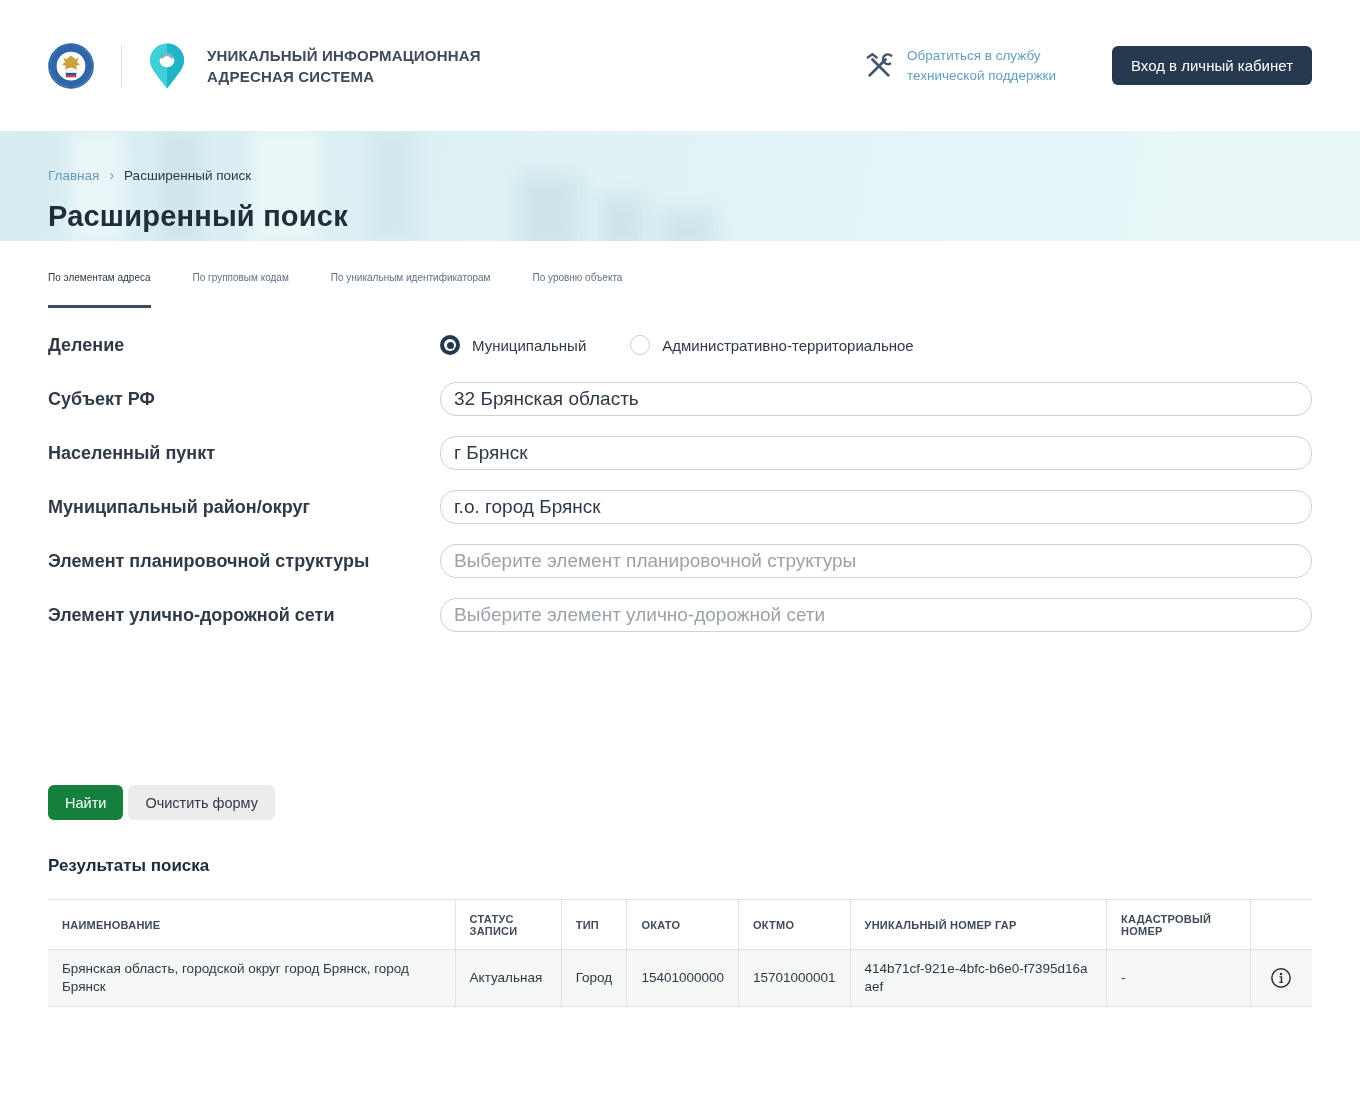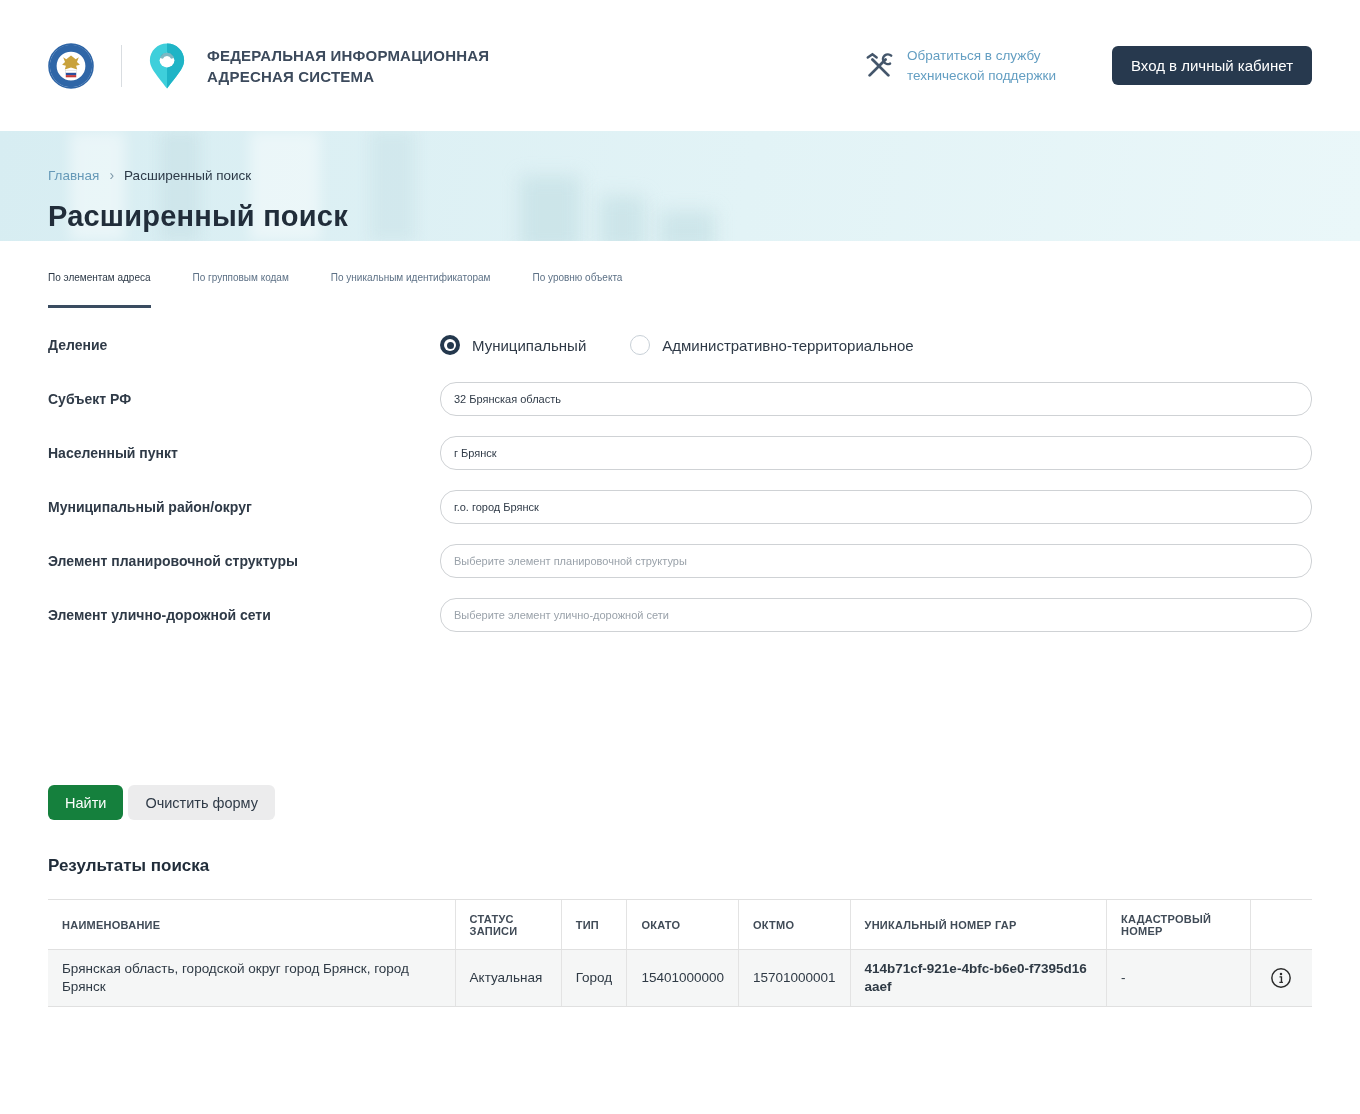--- a/index.html
+++ b/index.html
@@ -35,30 +35,30 @@
   .page-title { margin-top:17px; font-size:29px; font-weight:bold; color:#212d3a; letter-spacing:.2px; }
 
   
   .content { padding:0 48px; }
   .tabs { display:flex; gap:42px; margin-top:31px; }
   .tab { font-size:10px; color:#5d7186; padding-bottom:22px; cursor:pointer; border-bottom:3px solid transparent; }
   .tab.active { color:#2c3947; font-weight:normal; border-bottom-color:#3a4c60; }
 
   .form { margin-top:14px; }
   .form-row { display:flex; align-items:center; margin-top:20px; }
-  .form-label { width:392px; flex:0 0 auto; font-size:14px; font-weight:bold; color:#2f3a47; padding-right:24px; }
+  .form-label { width:392px; flex:0 0 auto; font-size:18px; font-weight:bold; color:#2f3a47; padding-right:24px; }
   .radio-group { display:flex; align-items:center; gap:44px; height:34px; }
   .radio-option { display:flex; align-items:center; gap:12px; cursor:pointer; }
   .radio-option .option-label { font-size:15px; color:#2f3a47; }
   .radio { width:20px; height:20px; border-radius:50%; position:relative; flex:0 0 auto; }
   .radio.selected { background:#24384d; }
   .radio.selected::before { content:""; position:absolute; left:4px; top:4px; width:12px; height:12px; border-radius:50%; background:#fff; }
   .radio.selected::after { content:""; position:absolute; left:6.5px; top:6.5px; width:7px; height:7px; border-radius:50%; background:#24384d; }
   .radio.unselected { background:#fff; border:1.5px solid #c8d0d7; }
-  .text-input { flex:1 1 auto; height:34px; border:1px solid #cfd2d5; border-radius:16px; font-family:inherit; font-size:11px; color:#2f3a47; padding:16px 13px; background:#fff; outline:none; }
+  .text-input { flex:1 1 auto; height:34px; border:1px solid #cfd2d5; border-radius:16px; font-family:inherit; font-size:19px; color:#2f3a47; padding:16px 13px; background:#fff; outline:none; }
   .text-input::placeholder { color:#9aa2aa; }
 
   .actions { display:flex; gap:5px; margin-top:153px; }
   .btn { font-family:inherit; font-size:14.5px; border:none; border-radius:6px; height:35px; padding:0 17px; cursor:pointer; }
   .btn-primary { background:#15803d; color:#fff; }
   .btn-secondary { background:#ececed; color:#2f3a47; }
 
   .results-title { margin-top:36px; font-size:17px; font-weight:bold; color:#212d3a; }
 
   
@@ -67,21 +67,21 @@
   .results-table col.c-status { width:8.4%; }
   .results-table col.c-type { width:5.2%; }
   .results-table col.c-okato { width:8.5%; }
   .results-table col.c-oktmo { width:8.5%; }
   .results-table col.c-gar { width:20.5%; }
   .results-table col.c-cad { width:11.4%; }
   .results-table col.c-info { width:4.9%; }
   .results-table th { border-top:1px solid #e0e0e0; border-bottom:1px solid #e0e0e0; font-size:11px; font-weight:bold; color:#404b57; text-align:left; padding:10px 14px; height:50px; vertical-align:middle; letter-spacing:.25px; }
   .results-table th + th, .results-table td + td { border-left:1px solid #e3e3e3; }
   .results-table td { background:#f5f6f6; border-bottom:1px solid #e0e0e0; font-size:13.5px; color:#2f3a45; padding:10px 14px; height:56px; vertical-align:middle; line-height:1.35; }
-  .results-table td.gar-cell { word-break:break-all;font-weight:bold; }
+  .results-table td.gar-cell { word-break:break-all; }
   .info-cell { text-align:center; }
   .info-icon { width:22px; height:22px; display:inline-block; vertical-align:middle; cursor:pointer; }
 </style>
 </head>
 <body>
 
 <div class="page">
 
   <header class="header">
     <div class="header-left">
@@ -94,21 +94,21 @@
         <rect x="17" y="30.7" width="10" height="2.1" fill="#c23a3a"></rect>
       </svg>
       <div class="header-divider"></div>
       <svg class="pin-logo" viewBox="0 0 40 52">
         <path d="M20 1 C9.4 1 1 9.3 1 19.6 C1 27.5 6.5 33.6 20 51 C33.5 33.6 39 27.5 39 19.6 C39 9.3 30.6 1 20 1 Z" fill="#3ecfdb"></path>
         <path d="M20 1 C30.6 1 39 9.3 39 19.6 C39 27.5 33.5 33.6 20 51 Z" fill="#1fb4c6"></path>
         <circle cx="20" cy="19.5" r="8.2" fill="#fff"></circle>
         <path d="M12.2 17 a8.2 8.2 0 0 1 15.6 0 l -3.2 1 a5 5 0 0 0 -9.2 0 z" fill="#117e92" opacity="0.55"></path>
       </svg>
       <div class="org-title">
-        <div>ФЕДЕРАЛЬНАЯ ИНФОРМАЦИОННАЯ</div>
+        <div>УНИКАЛЬНЫЙ ИНФОРМАЦИОННАЯ</div>
         <div>АДРЕСНАЯ СИСТЕМА</div>
       </div>
     </div>
     <div class="header-right">
       <div class="support">
         <svg class="support-icon" viewBox="0 0 32 32" fill="none" stroke="#44566b" stroke-width="3" stroke-linecap="round">
           <line x1="9" y1="9" x2="26" y2="26"></line>
           <line x1="23" y1="9" x2="6" y2="26"></line>
           <path d="M4 7 l5 -3.5 l4.5 3.5" stroke-width="2.6"></path>
           <path d="M29 5 a5.2 5.2 0 1 0 -1.2 8.4" stroke-width="2.6"></path>

